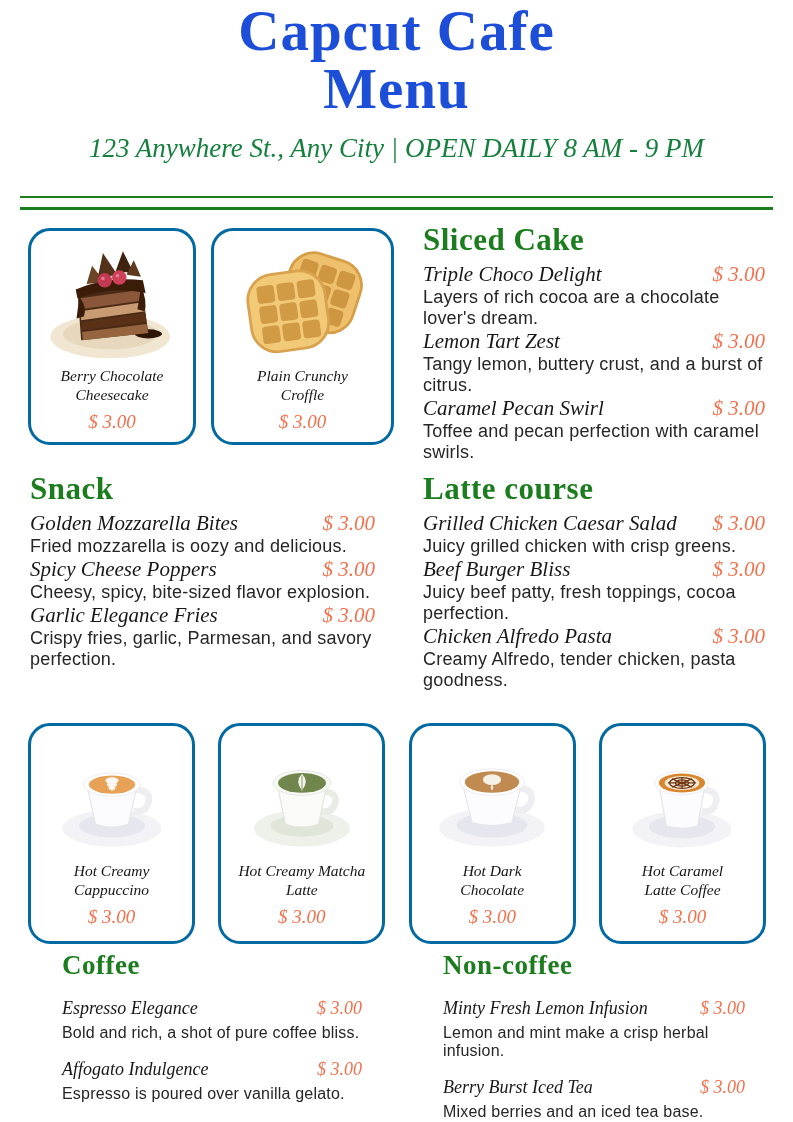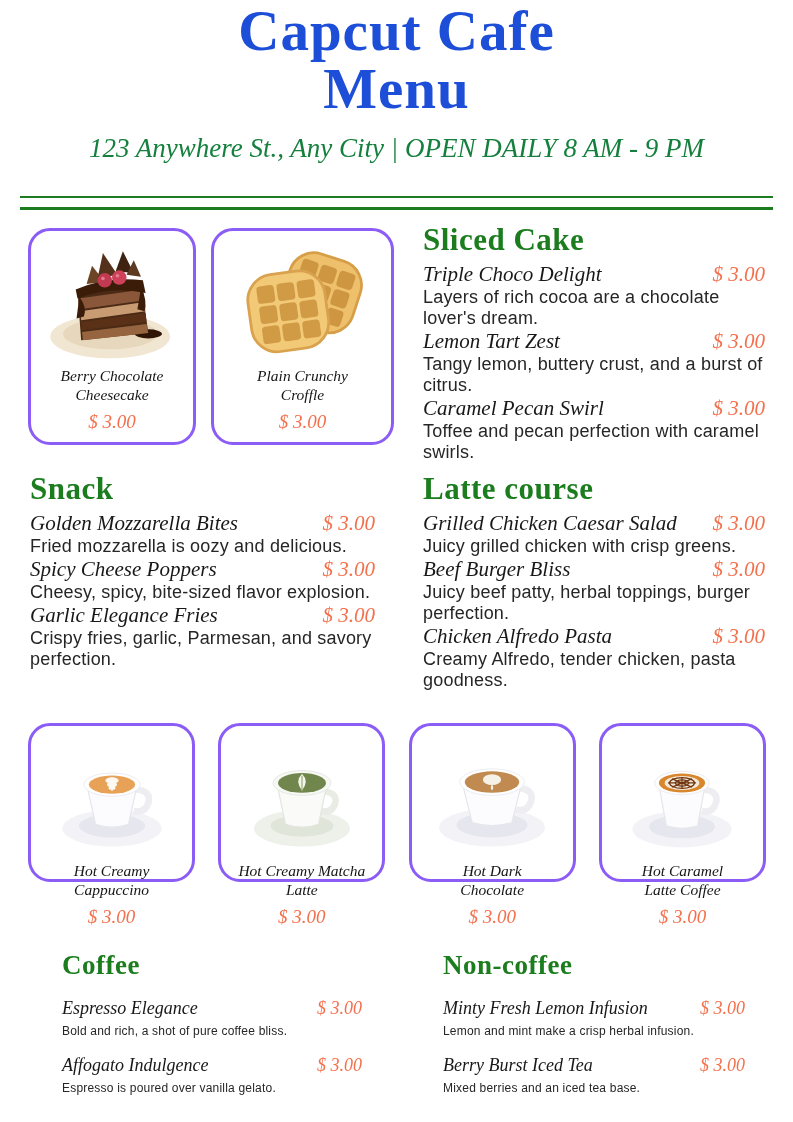--- a/index.html
+++ b/index.html
@@ -14,56 +14,56 @@
     font-size:57px; font-weight:bold; color:#1d4ed8;
     line-height:1.02; letter-spacing:1px;
   }
   .subtitle { margin-top:15px; font-size:27px; font-style:italic; color:#15803d; }
   .divider {
     position:absolute; top:196px; left:20px; right:20px; height:9px;
     border-top:2px solid #1c7d1f; border-bottom:3px solid #1c7d1f;
   }
   
   .card {
-    border:3px solid #8b5cf6; border-radius:22px; background:#fff;
+    border:3px solid #0369a1; border-radius:22px; background:#fff;
     text-align:center; box-sizing:border-box;
   }
   .featured-row { position:absolute; top:228px; left:28px; width:366px; display:flex; gap:15px; }
   .featured-card { width:168px; height:217px; padding:10px 6px 0; }
   .featured-card:last-child { flex:1; }
   .card-img { height:124px; display:flex; align-items:center; justify-content:center; }
   .drink-img { height:126px; display:flex; align-items:center; justify-content:center; }
   .card-name { font-style:italic; font-size:15.5px; line-height:1.2; color:#151515; margin-top:2px; }
   .card-price { font-style:italic; font-size:19px; color:#f4704c; margin-top:7px; }
   .drinks-row {
     position:absolute; top:723px; left:28px; width:738px;
     display:flex; justify-content:space-between;
   }
-  .drink-card { width:167px; height:159px; padding:8px 4px 0; }
+  .drink-card { width:167px; height:221px; padding:8px 4px 0; }
   
   .section { position:absolute; }
   .section-heading {
     margin:0 0 4px 0; font-size:31px; font-weight:bold; color:#1c7d1f; letter-spacing:0.5px;
   }
   .menu-item .row { display:flex; justify-content:space-between; align-items:baseline; }
   .item-name { font-style:italic; font-size:21px; color:#181818; white-space:nowrap; }
   .item-price { font-style:italic; font-size:21px; color:#f4704c; }
   .item-desc {
     font-family:"Liberation Sans", sans-serif; font-size:18px; color:#262626;
     margin-top:0; letter-spacing:0.2px;
   }
   #section-sliced-cake { top:222px; left:423px; width:342px; }
   #section-snack       { top:471px; left:30px;  width:345px; }
   #section-main-course { top:471px; left:423px; width:342px; }
   #section-coffee      { top:950px; left:62px;  width:300px; }
   #section-non-coffee  { top:950px; left:443px; width:302px; }
   .small .section-heading { font-size:27px; }
   .small .item-name  { font-size:18px; }
   .small .item-price { font-size:18px; }
-  .small .item-desc  { font-size:12px; margin-top:5px; }
+  .small .item-desc  { font-size:16px; margin-top:5px; }
   .small .menu-item .row { margin-top:17px; }
 </style>
 </head>
 <body>
 
 <div class="header">
   <div class="title">
     <div>Capcut Cafe</div>
     <div>Menu</div>
   </div>
@@ -202,21 +202,21 @@
         <span class="item-name">Grilled Chicken Caesar Salad</span>
         <span class="item-price">$ 3.00</span>
       </div>
     <div class="item-desc">Juicy grilled chicken with crisp greens.</div>
   </div>
   <div class="menu-item">
     <div class="row">
         <span class="item-name">Beef Burger Bliss</span>
         <span class="item-price">$ 3.00</span>
       </div>
-    <div class="item-desc">Juicy beef patty, herbal toppings, burger perfection.</div>
+    <div class="item-desc">Juicy beef patty, fresh toppings, cocoa perfection.</div>
   </div>
   <div class="menu-item">
     <div class="row">
         <span class="item-name">Chicken Alfredo Pasta</span>
         <span class="item-price">$ 3.00</span>
       </div>
     <div class="item-desc">Creamy Alfredo, tender chicken, pasta goodness.</div>
   </div>
 </div>
 

